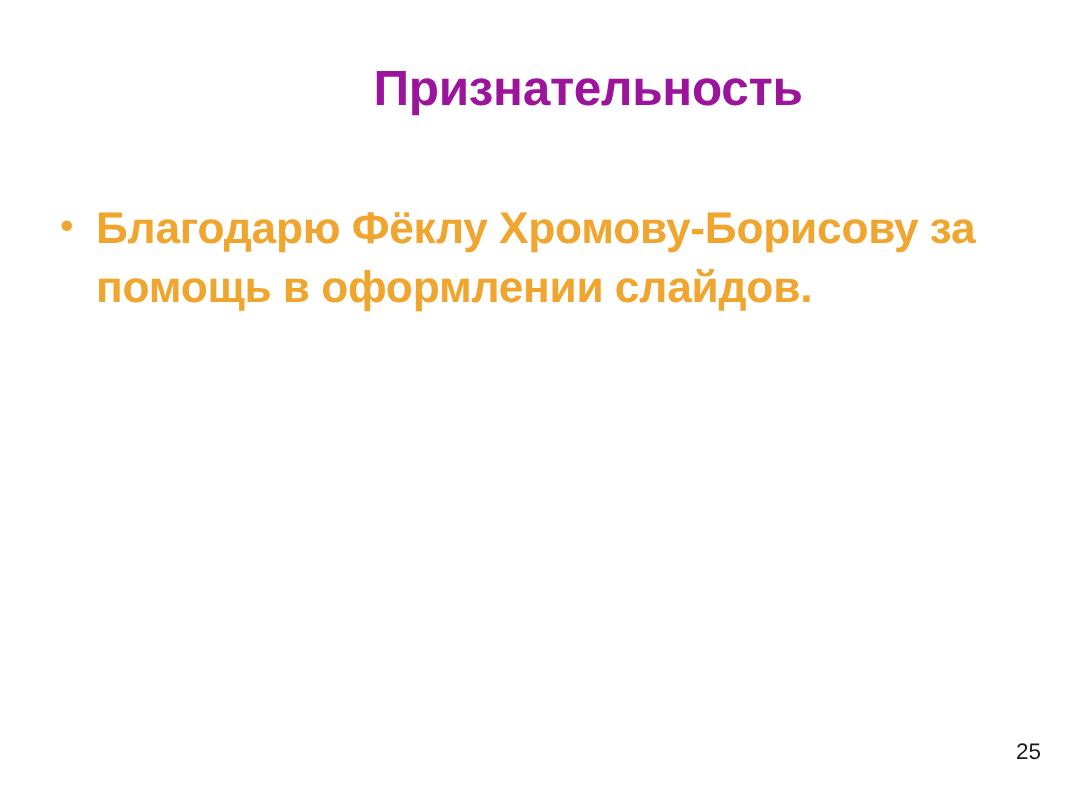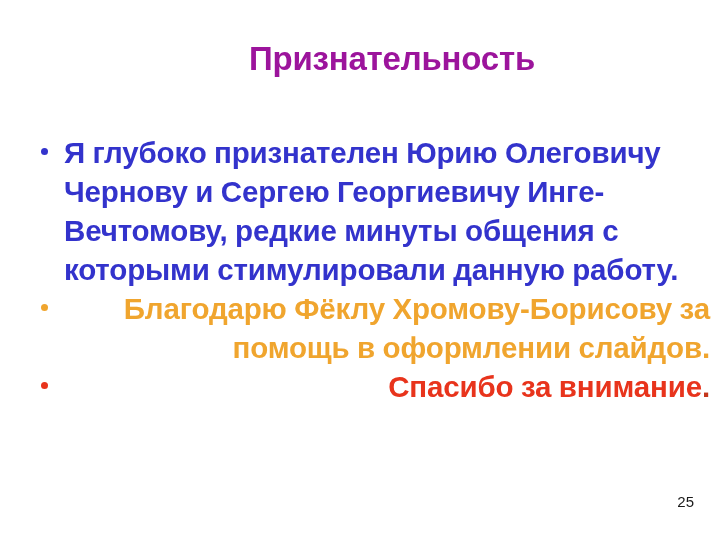--- a/index.html
+++ b/index.html
@@ -109,32 +109,24 @@
 </style>
 </head>
 <body>
 
 <div class="slide">
 
   <div class="slide-title">Признательность</div>
 
   <div class="body-area">
 
-    <div class="bullet-row">
-      <span class="bullet-marker c-blue"><span class="dot"></span></span>
-      <span class="bullet-text c-blue">Я глубоко признателен Юрию Олеговичу Чернову и Сергею Георгиевичу Инге-Вечтомову, редкие минуты общения с которыми стимулировали данную работу.</span>
-    </div>
 
     <div class="bullet-row">
       <span class="bullet-marker c-orange"><span class="dot"></span></span>
       <span class="bullet-text c-orange">Благодарю Фёклу Хромову-Борисову за помощь в оформлении слайдов.</span>
     </div>
 
-    <div class="bullet-row">
-      <span class="bullet-marker c-red"><span class="dot"></span></span>
-      <span class="bullet-text c-red"><span>Спасибо за внимание</span><span class="trailing-period">.</span></span>
-    </div>
 
   </div>
 
   <div class="page-number">25</div>
 
 </div>
 
 </body></html>

